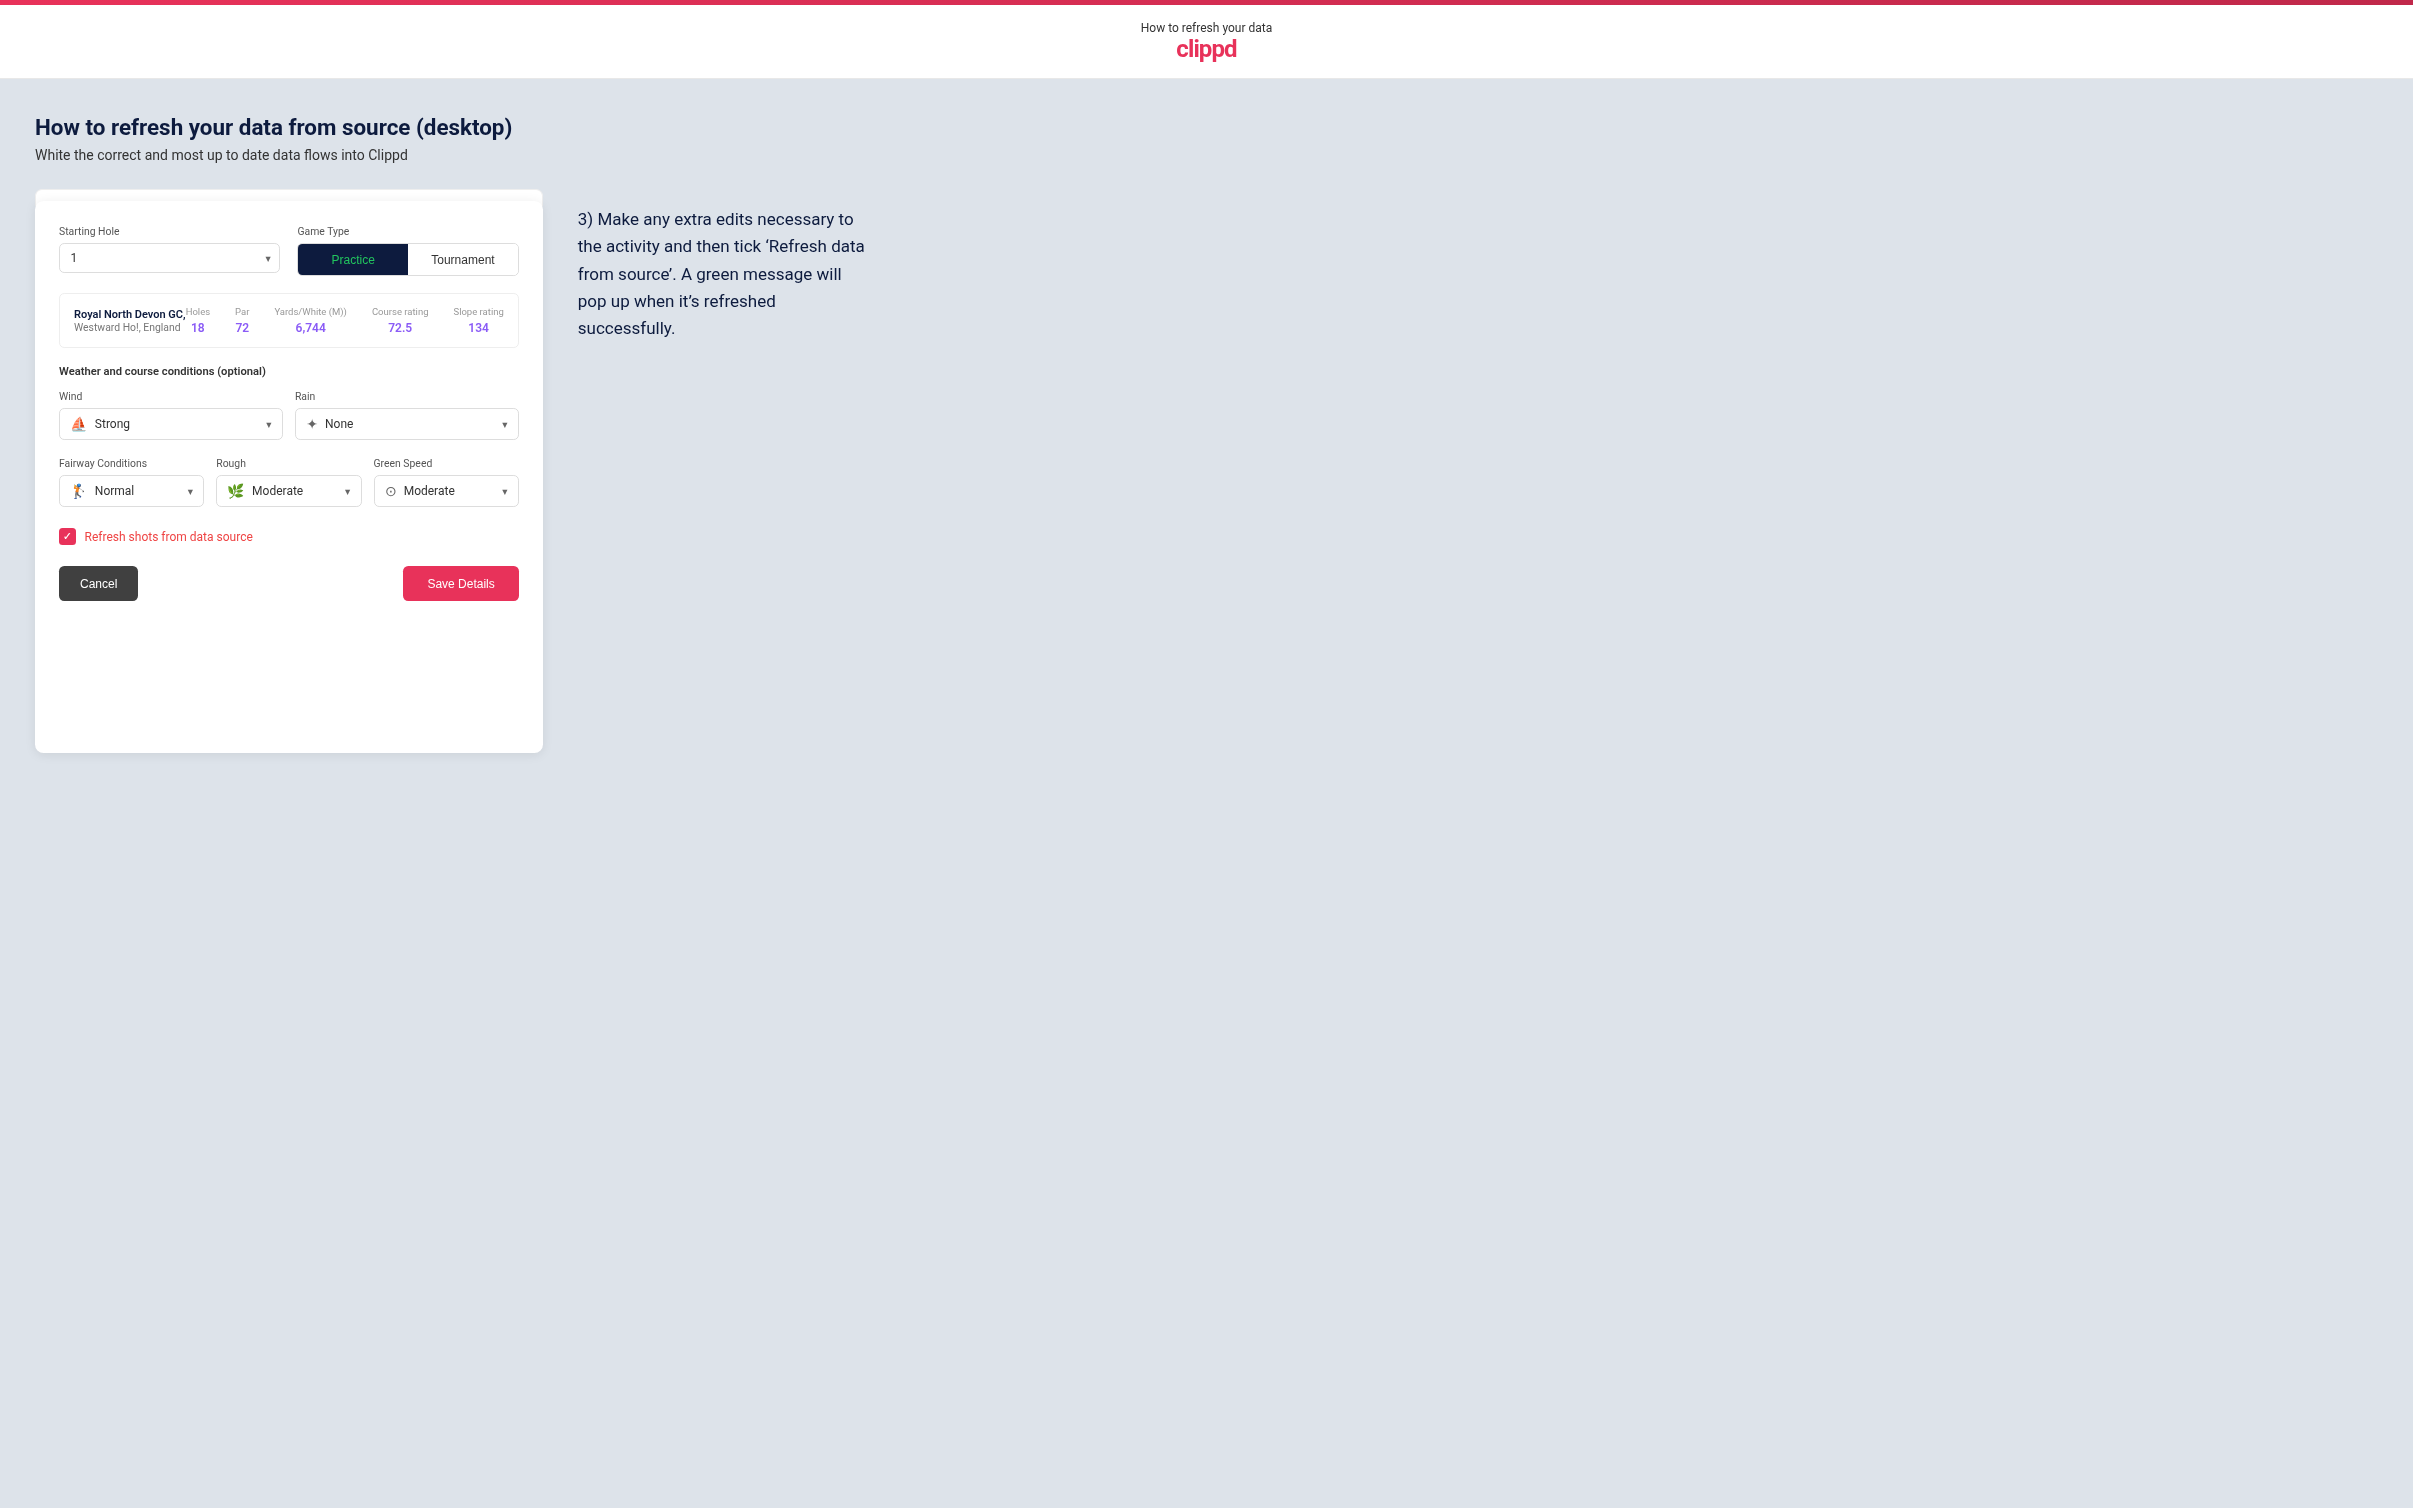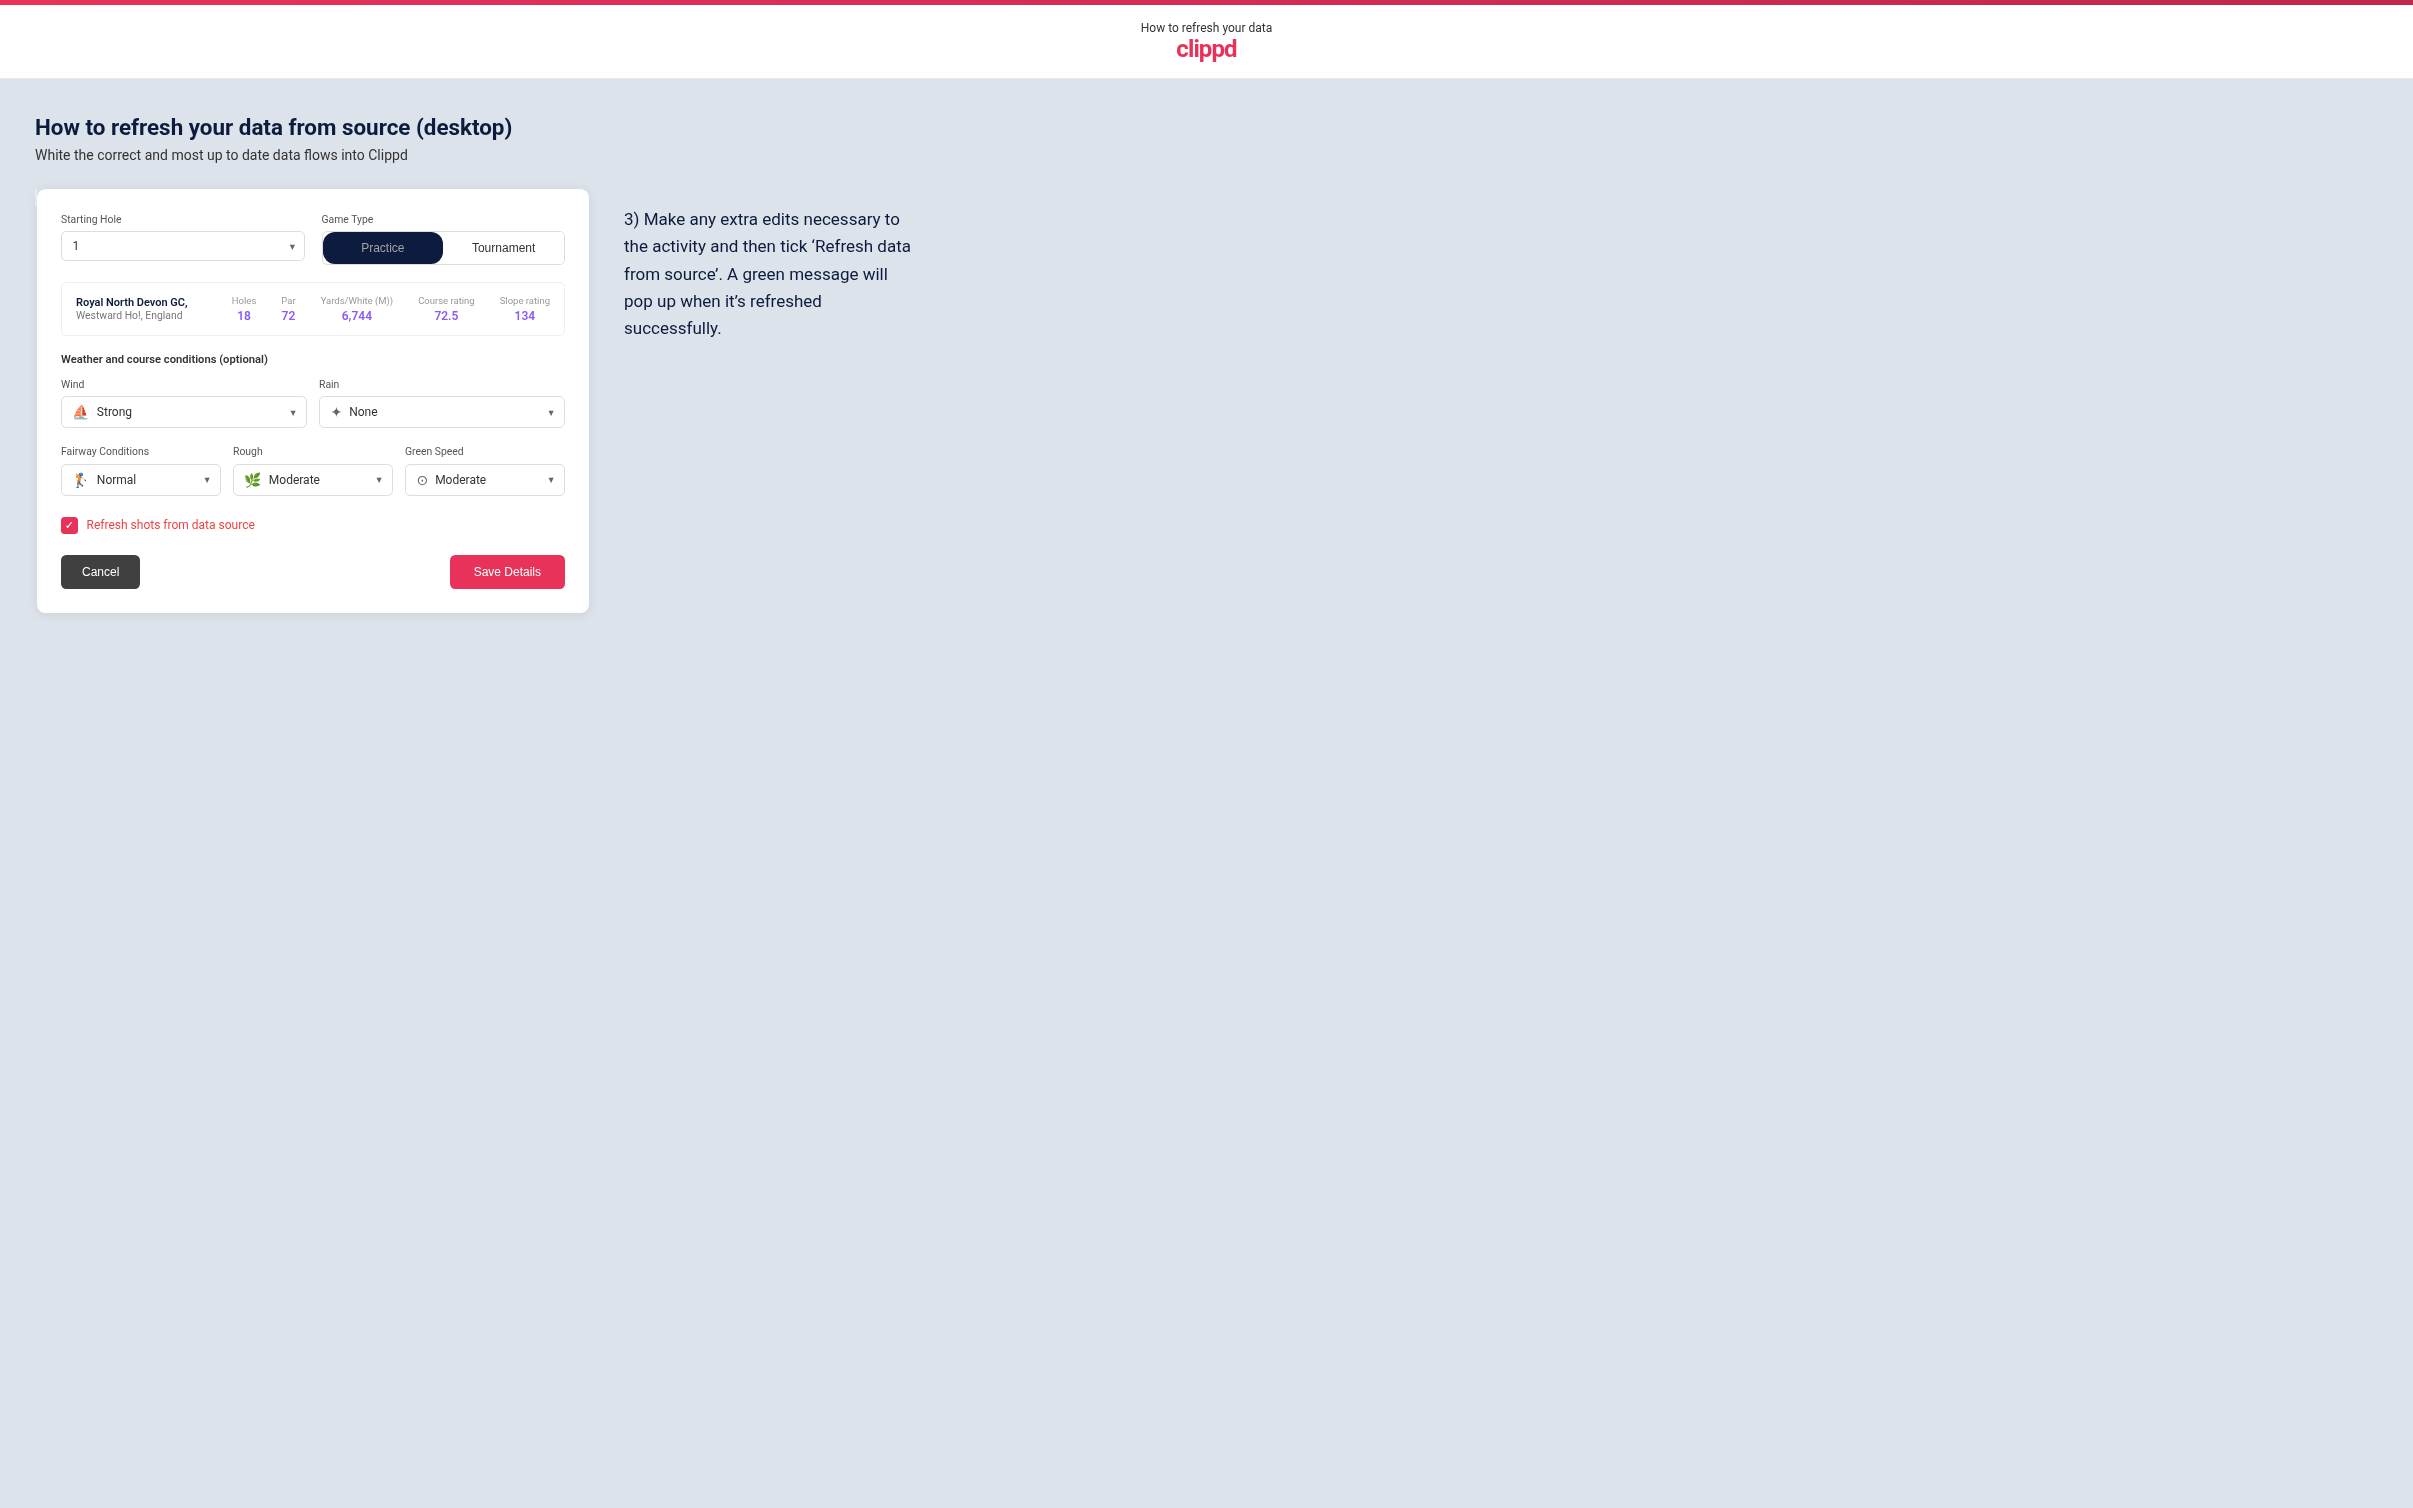--- a/index.html
+++ b/index.html
@@ -98,22 +98,21 @@
       flex: 1;
       padding: 8.6px;
       border: none;
       background: #fff;
       cursor: pointer;
       font-size: 12px;
       color: #333;
     }
     .game-type-btn.active {
       background: #0d1b3e;
-      color: #a3a3a3;
-      border-radius: 12px;
+      color: #22c55e;
     }
     .course-info-box {
       border: 0.9px solid #eee;
       border-radius: 5.2px;
       padding: 12px 14px;
       margin-bottom: 17px;
       display: flex;
       align-items: center;
       justify-content: space-between;
     }
@@ -269,21 +268,21 @@
   <span class="header-title">How to refresh your data</span>
   <span class="logo">clippd</span>
 </div>
 
 <div class="main-content">
   <h1 class="page-title">How to refresh your data from source (desktop)</h1>
   <p class="page-subtitle">White the correct and most up to date data flows into Clippd</p>
 
   <div class="content-area">
 
-    <div style="display:flex; flex-direction:row;">
+    <div style="display:flex; flex-direction:column;">
       <div class="card-top-partial"></div>
       <div class="card">
 
         <div class="field-row">
           <div class="field-group">
             <label class="field-label">Starting Hole</label>
             <div class="select-wrapper">
               <span style="flex:1;font-size:12px;color:#333;">1</span>
               <span class="chevron-down">▾</span>
             </div>

